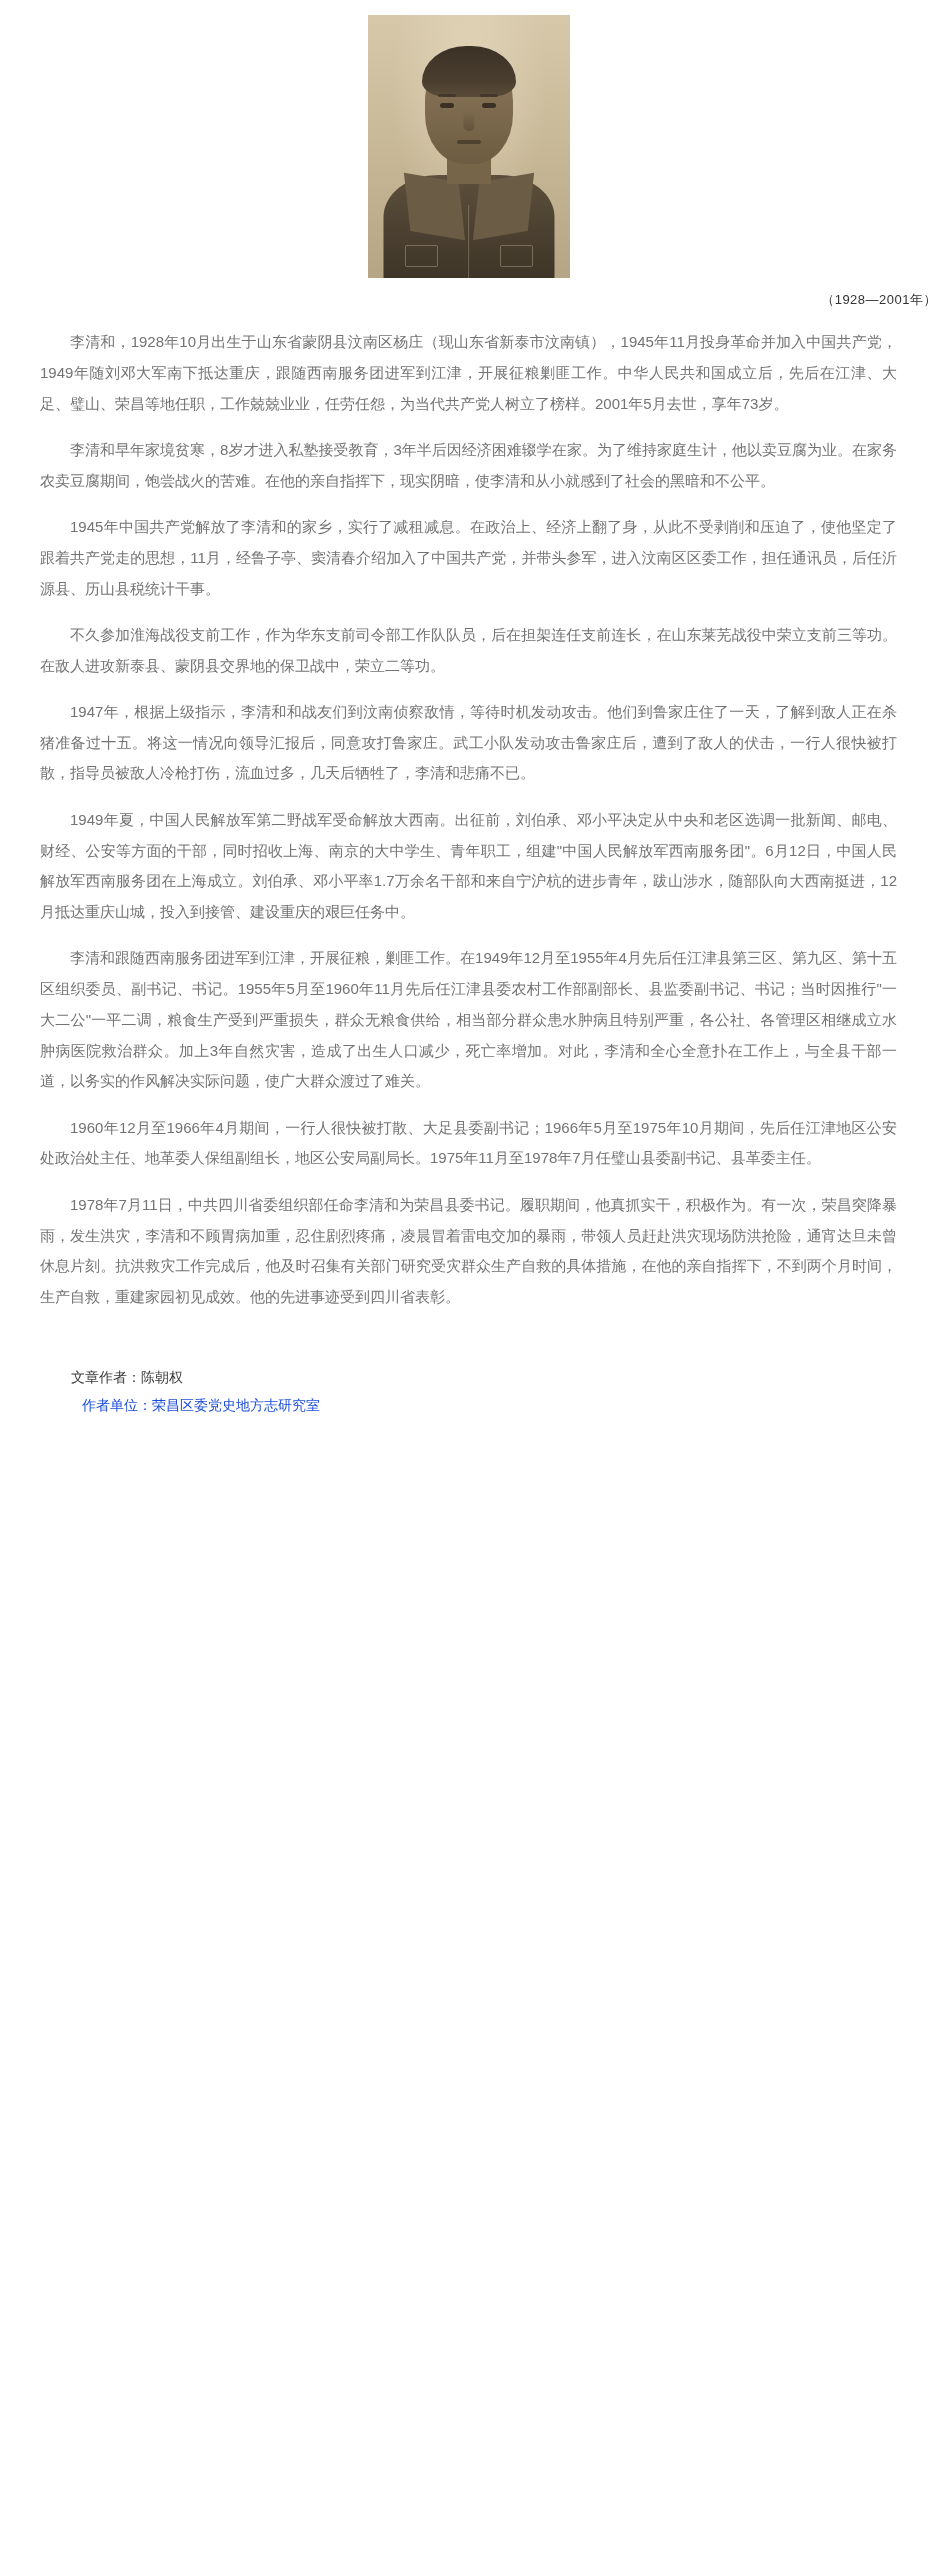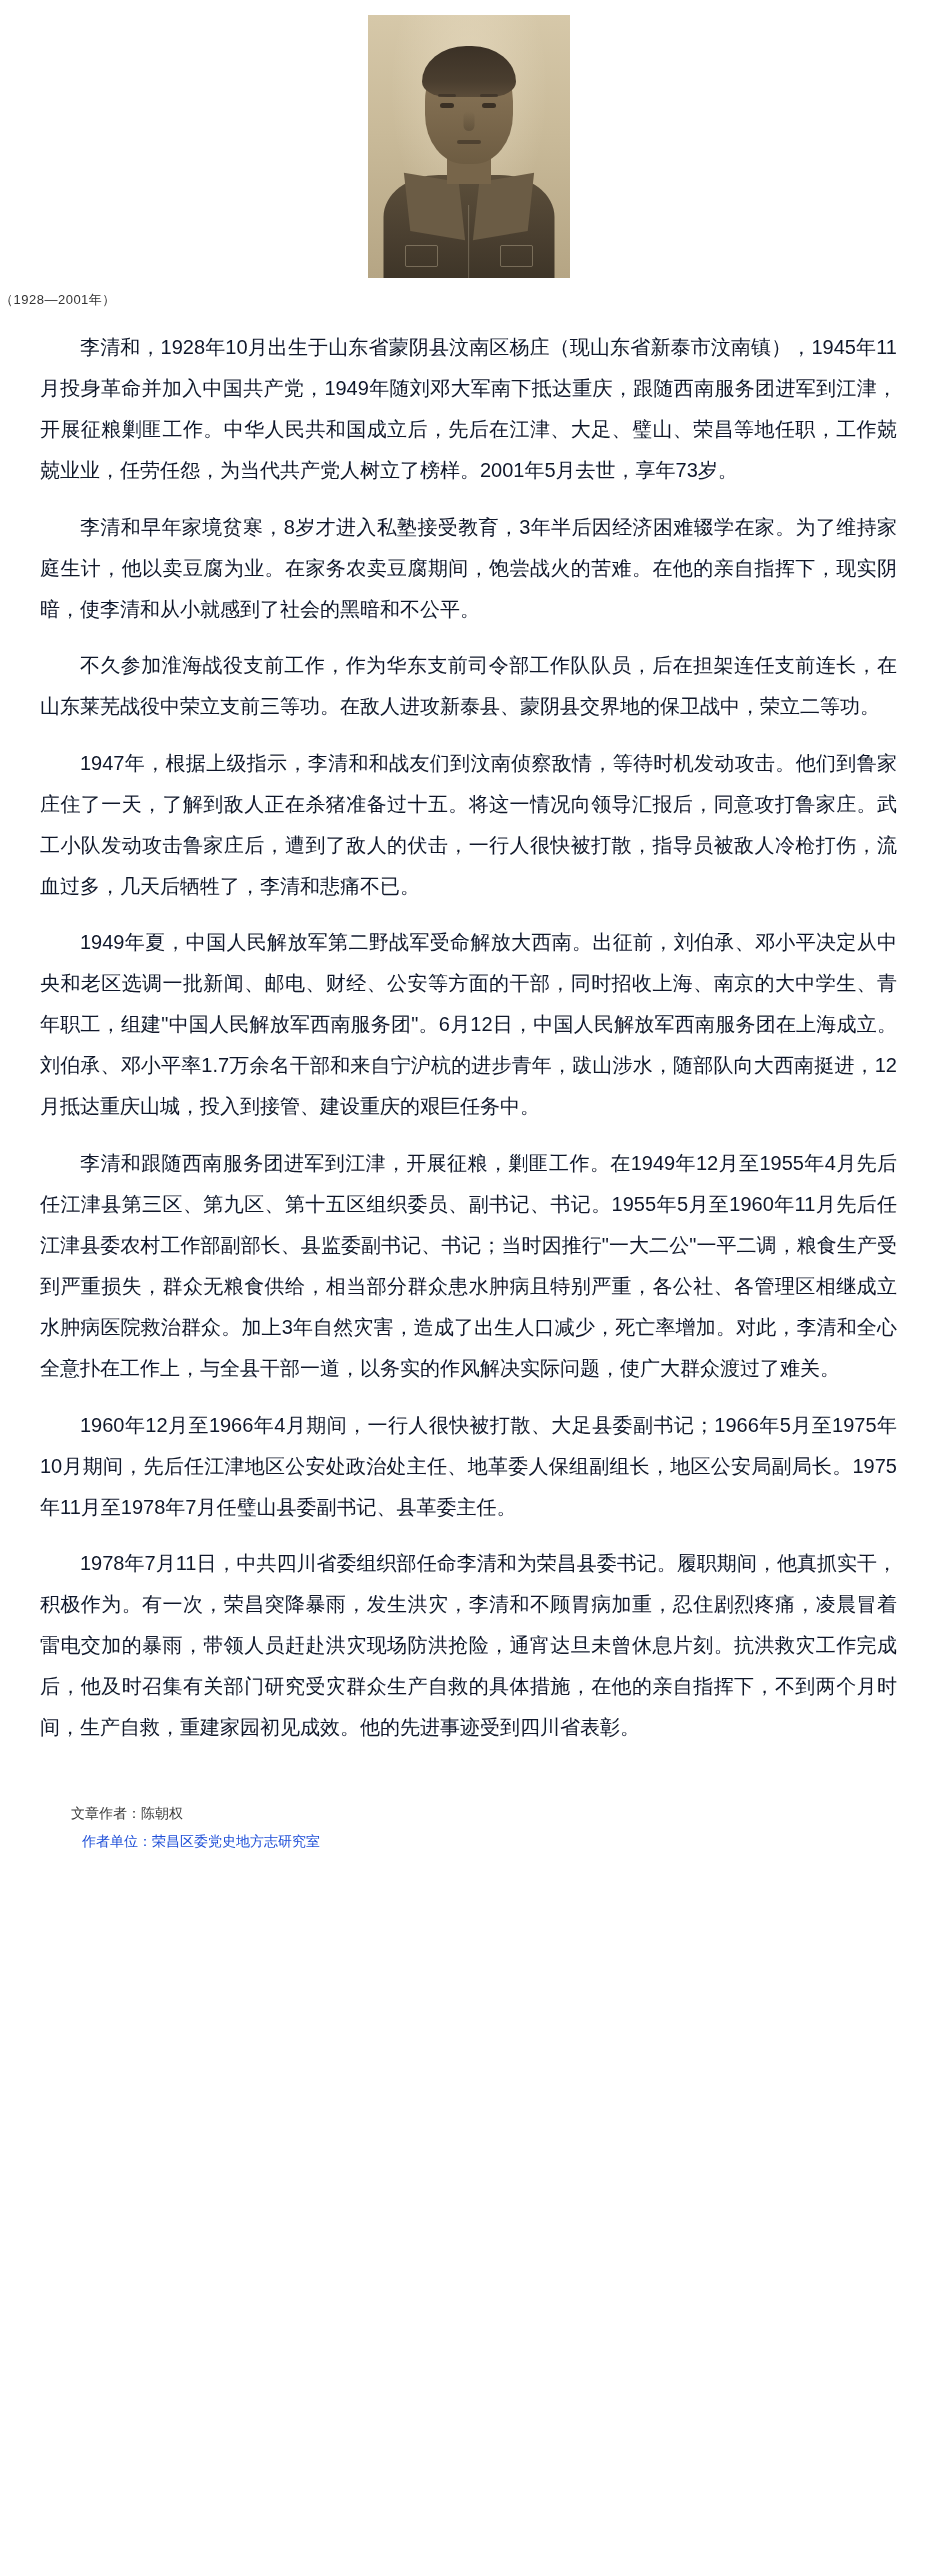--- a/index.html
+++ b/index.html
@@ -144,37 +144,37 @@
   .p-placket {
     position: absolute;
     left: 50%;
     bottom: 0;
     transform: translateX(-50%);
     width: 1.8px;
     height: 73px;
     background: rgba(225,212,184,.28);
   }
   .caption {
-    text-align: left;
+    text-align: right;
     font-size: 13px;
     color: #333;
     margin-top: 13px;
     letter-spacing: 0.5px;
   }
   .article {
     padding: 18.4px 40px 11px 40px;
   }
   .article p {
     margin: 0 0 15.6px 0;
-    font-size: 20px;
+    font-size: 15px;
     line-height: 2.05;
     text-align: justify;
     text-justify: inter-ideograph;
     text-indent: 2em;
-    color: #0f172a;
+    color: #737373;
   }
   .footer {
     padding: 24px 40px 31px 40px;
   }
   .footer .line {
     font-size: 14px;
     line-height: 2.0;
     color: #3a3a3a;
     padding-left: 31px;
   }
@@ -208,20 +208,21 @@
         <div class="p-mouth"></div>
       </div>
     </div>
   </div>
 
   <div class="caption">（1928—2001年）</div>
 
   <div class="article">
     <p>李清和，1928年10月出生于山东省蒙阴县汶南区杨庄（现山东省新泰市汶南镇），1945年11月投身革命并加入中国共产党，1949年随刘邓大军南下抵达重庆，跟随西南服务团进军到江津，开展征粮剿匪工作。中华人民共和国成立后，先后在江津、大足、璧山、荣昌等地任职，工作兢兢业业，任劳任怨，为当代共产党人树立了榜样。2001年5月去世，享年73岁。</p>
     <p>李清和早年家境贫寒，8岁才进入私塾接受教育，3年半后因经济困难辍学在家。为了维持家庭生计，他以卖豆腐为业。在家务农卖豆腐期间，饱尝战火的苦难。在他的亲自指挥下，现实阴暗，使李清和从小就感到了社会的黑暗和不公平。</p>
+    <p>1945年中国共产党解放了李清和的家乡，实行了减租减息。在政治上、经济上翻了身，从此不受剥削和压迫了，使他坚定了跟着共产党走的思想，11月，经鲁子亭、窦清春介绍加入了中国共产党，并带头参军，进入汶南区区委工作，担任通讯员，后任沂源县、历山县税统计干事。</p>
     <p>不久参加淮海战役支前工作，作为华东支前司令部工作队队员，后在担架连任支前连长，在山东莱芜战役中荣立支前三等功。在敌人进攻新泰县、蒙阴县交界地的保卫战中，荣立二等功。</p>
     <p>1947年，根据上级指示，李清和和战友们到汶南侦察敌情，等待时机发动攻击。他们到鲁家庄住了一天，了解到敌人正在杀猪准备过十五。将这一情况向领导汇报后，同意攻打鲁家庄。武工小队发动攻击鲁家庄后，遭到了敌人的伏击，一行人很快被打散，指导员被敌人冷枪打伤，流血过多，几天后牺牲了，李清和悲痛不已。</p>
     <p>1949年夏，中国人民解放军第二野战军受命解放大西南。出征前，刘伯承、邓小平决定从中央和老区选调一批新闻、邮电、财经、公安等方面的干部，同时招收上海、南京的大中学生、青年职工，组建"中国人民解放军西南服务团"。6月12日，中国人民解放军西南服务团在上海成立。刘伯承、邓小平率1.7万余名干部和来自宁沪杭的进步青年，跋山涉水，随部队向大西南挺进，12月抵达重庆山城，投入到接管、建设重庆的艰巨任务中。</p>
     <p>李清和跟随西南服务团进军到江津，开展征粮，剿匪工作。在1949年12月至1955年4月先后任江津县第三区、第九区、第十五区组织委员、副书记、书记。1955年5月至1960年11月先后任江津县委农村工作部副部长、县监委副书记、书记；当时因推行"一大二公"一平二调，粮食生产受到严重损失，群众无粮食供给，相当部分群众患水肿病且特别严重，各公社、各管理区相继成立水肿病医院救治群众。加上3年自然灾害，造成了出生人口减少，死亡率增加。对此，李清和全心全意扑在工作上，与全县干部一道，以务实的作风解决实际问题，使广大群众渡过了难关。</p>
     <p>1960年12月至1966年4月期间，一行人很快被打散、大足县委副书记；1966年5月至1975年10月期间，先后任江津地区公安处政治处主任、地革委人保组副组长，地区公安局副局长。1975年11月至1978年7月任璧山县委副书记、县革委主任。</p>
     <p>1978年7月11日，中共四川省委组织部任命李清和为荣昌县委书记。履职期间，他真抓实干，积极作为。有一次，荣昌突降暴雨，发生洪灾，李清和不顾胃病加重，忍住剧烈疼痛，凌晨冒着雷电交加的暴雨，带领人员赶赴洪灾现场防洪抢险，通宵达旦未曾休息片刻。抗洪救灾工作完成后，他及时召集有关部门研究受灾群众生产自救的具体措施，在他的亲自指挥下，不到两个月时间，生产自救，重建家园初见成效。他的先进事迹受到四川省表彰。</p>
   </div>
 
   <div class="footer">
     <div class="line">文章作者：陈朝权</div>

